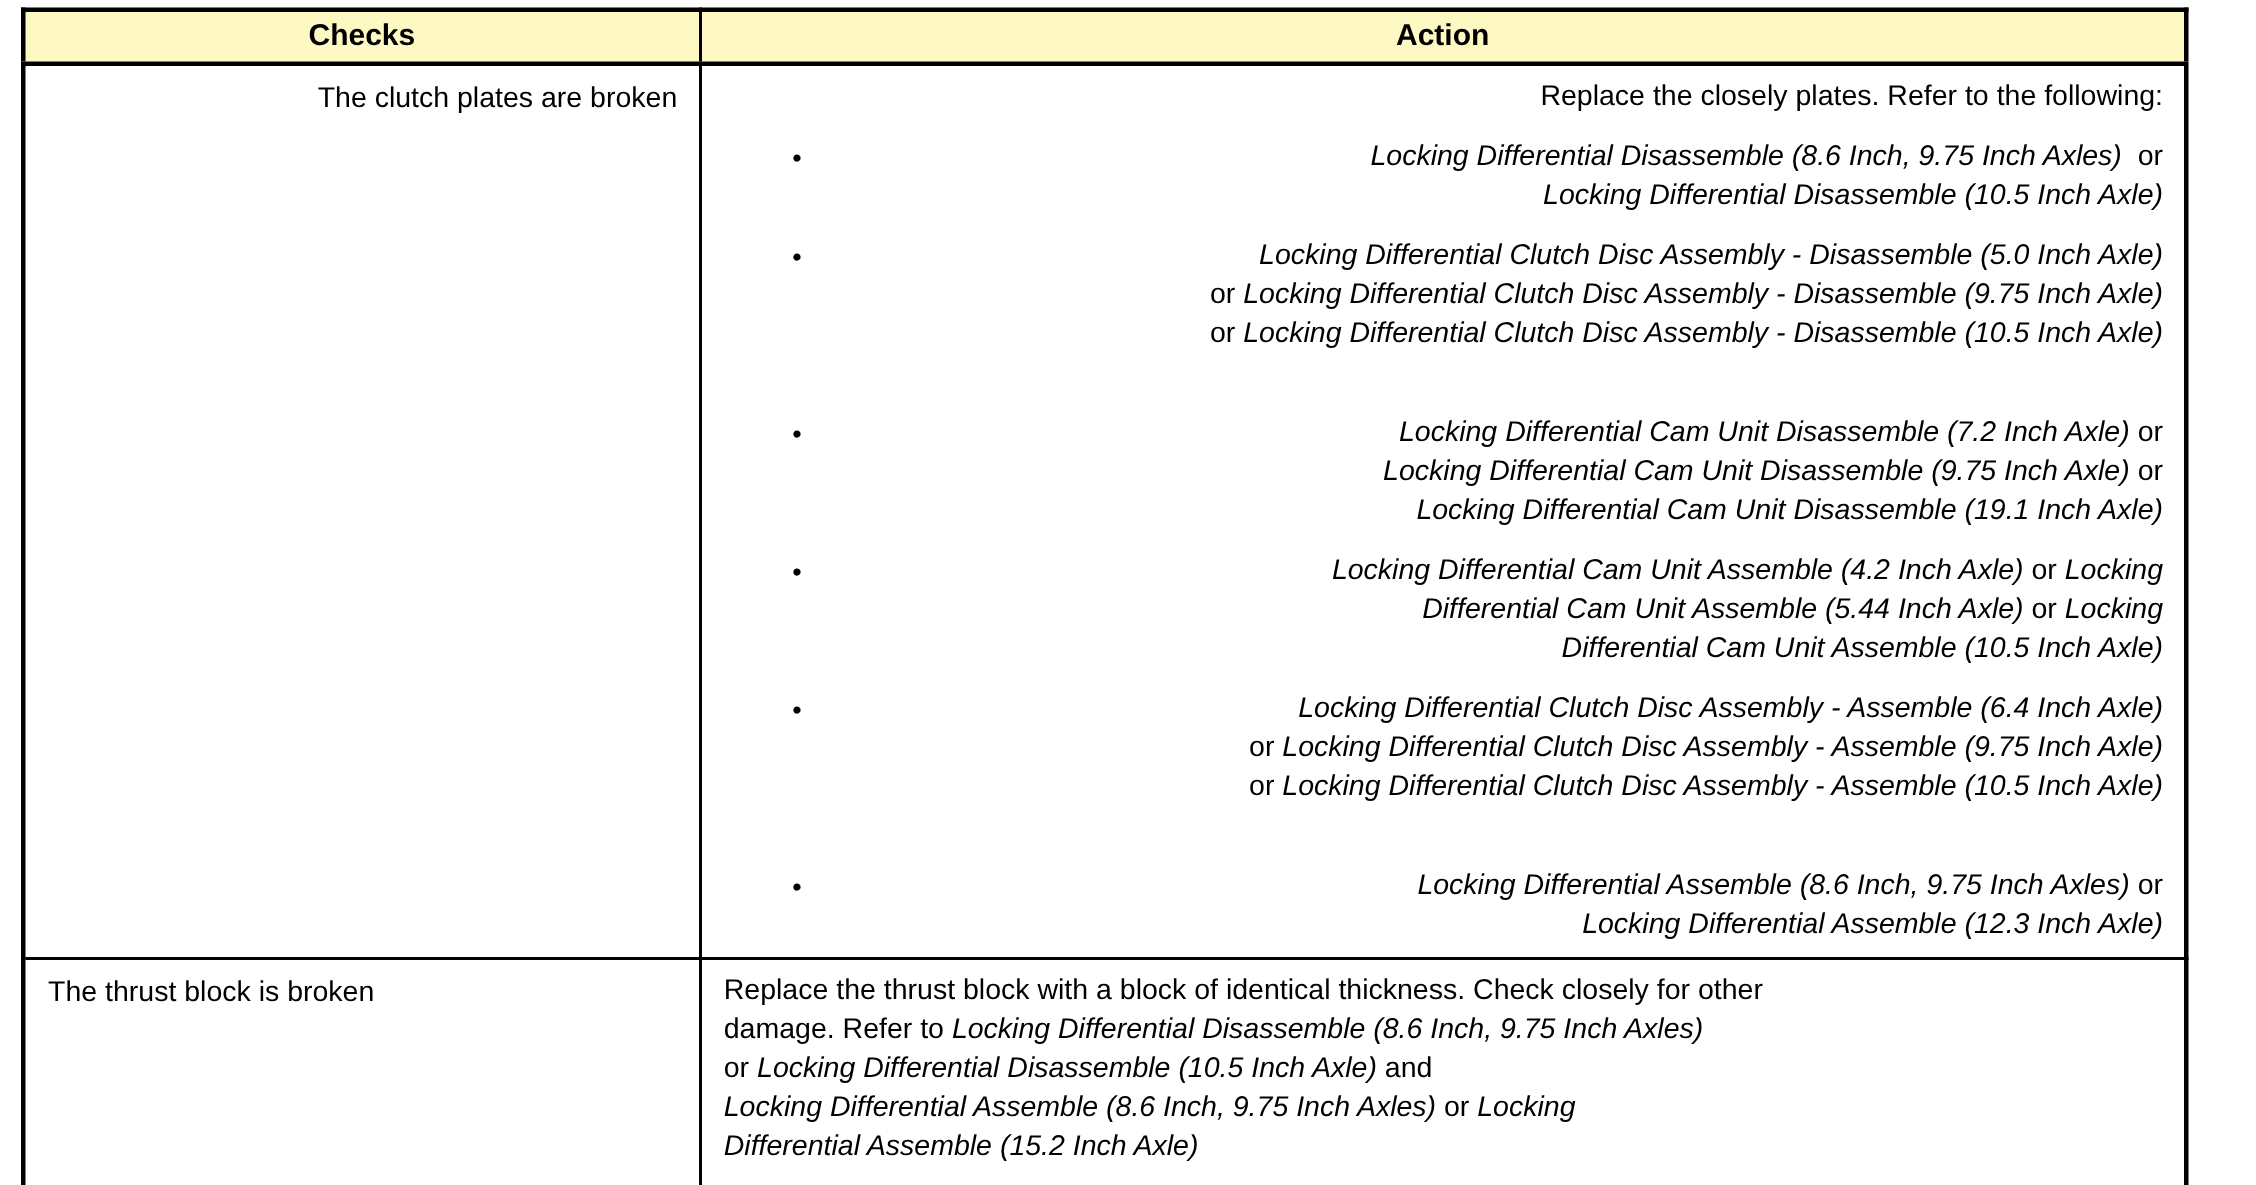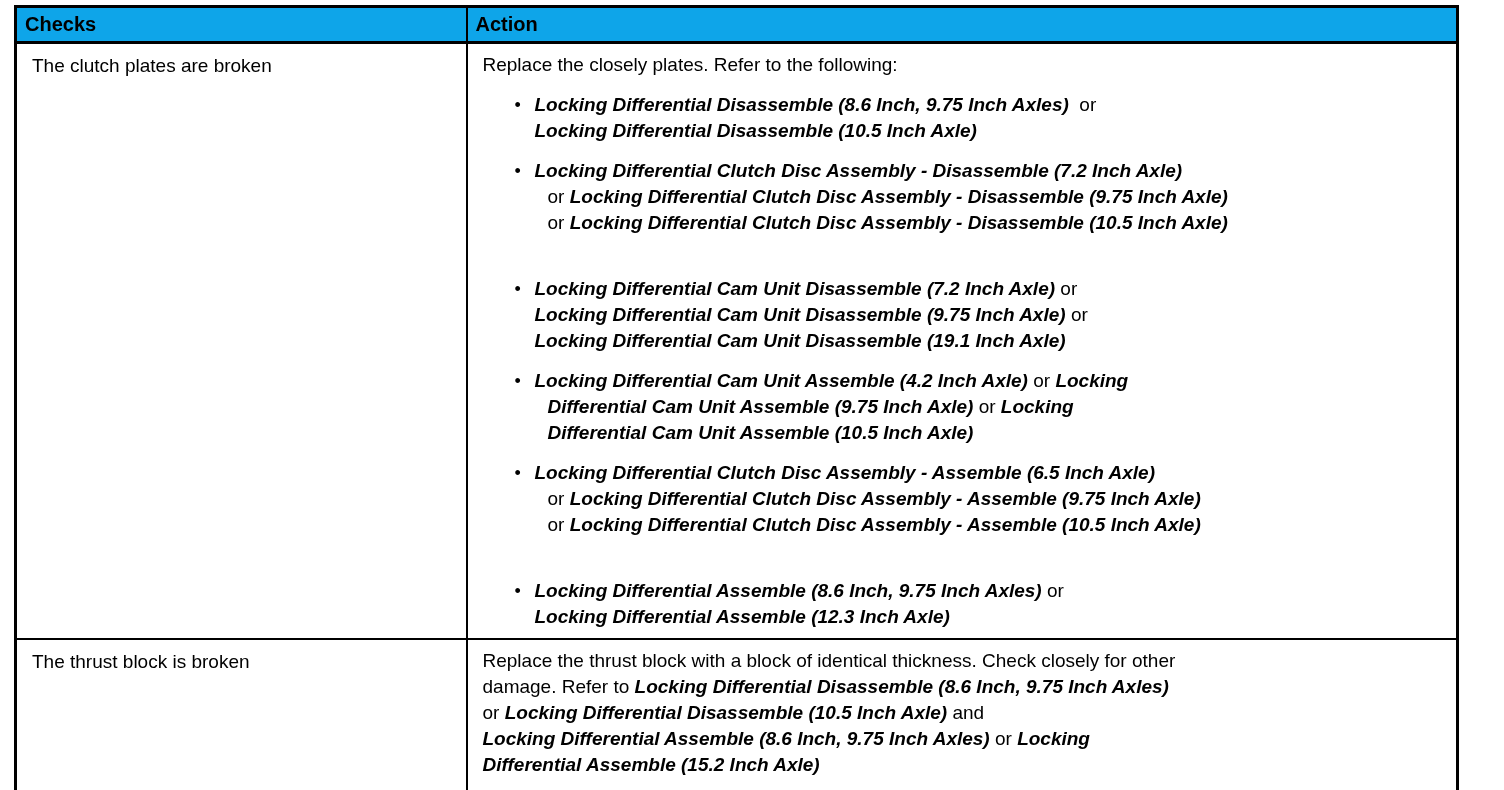--- a/index.html
+++ b/index.html
@@ -20,52 +20,52 @@
     border-collapse: collapse;
     table-layout: fixed;
   }
   table.doc { border: 3px solid #000; }
   table.doc th, table.doc td { border: 2px solid #000; }
   col.c1 { width: 451px; }
   col.c2 { width: 991px; }
   th {
     font-size: 20px;
     font-weight: bold;
-    text-align: left;
+    text-align: center;
     padding: 5px 8px;
     border-bottom-width: 3px !important;
-    background: #0ea5e9;
+    background: #fef9c3;
   }
   td {
     vertical-align: top;
     font-size: 19px;
     line-height: 26px;
     padding: 8px 14px 8px 15px;
     background: #ffffff;
   }
-  tr.r1 td { height: 578px; }
+  tr.r1 td { height: 578px; text-align: right; }
   tr.r2 td { height: 146px; }
   .check-cell { padding-top: 9px; }
   .para { margin: 0 0 4px 0; }
   .bullet {
     display: flex;
     align-items: flex-start;
     margin: 14px 0 0 32px;
   }
   .bullet.gap { margin-top: 40px; }
   .marker {
     flex: 0 0 20px;
     width: 20px;
     font-size: 18px;
     line-height: 26px;
   }
   .bullet-body { flex: 1 1 auto; }
   .line { white-space: pre-wrap; }
   .line.ind { padding-left: 13px; }
-  .it { font-style: italic; font-weight: bold; }
+  .it { font-style: italic; }
 </style>
 </head>
 <body>
 
 <table class="doc">
   <colgroup>
     <col class="c1">
     <col class="c2">
   </colgroup>
   <thead>
@@ -84,45 +84,45 @@
           <div class="bullet">
             <span class="marker">•</span>
             <div class="bullet-body">
               <div class="line"><span class="it">Locking Differential Disassemble (8.6 Inch, 9.75 Inch Axles)</span><span>  or</span></div>
               <div class="line"><span class="it">Locking Differential Disassemble (10.5 Inch Axle)</span></div>
             </div>
           </div>
           <div class="bullet">
             <span class="marker">•</span>
             <div class="bullet-body">
-              <div class="line"><span class="it">Locking Differential Clutch Disc Assembly - Disassemble (7.2 Inch Axle)</span></div>
+              <div class="line"><span class="it">Locking Differential Clutch Disc Assembly - Disassemble (5.0 Inch Axle)</span></div>
               <div class="line ind"><span>or </span><span class="it">Locking Differential Clutch Disc Assembly - Disassemble (9.75 Inch Axle)</span></div>
               <div class="line ind"><span>or </span><span class="it">Locking Differential Clutch Disc Assembly - Disassemble (10.5 Inch Axle)</span></div>
             </div>
           </div>
           <div class="bullet gap">
             <span class="marker">•</span>
             <div class="bullet-body">
               <div class="line"><span class="it">Locking Differential Cam Unit Disassemble (7.2 Inch Axle)</span><span> or</span></div>
               <div class="line"><span class="it">Locking Differential Cam Unit Disassemble (9.75 Inch Axle)</span><span> or</span></div>
               <div class="line"><span class="it">Locking Differential Cam Unit Disassemble (19.1 Inch Axle)</span></div>
             </div>
           </div>
           <div class="bullet">
             <span class="marker">•</span>
             <div class="bullet-body">
               <div class="line"><span class="it">Locking Differential Cam Unit Assemble (4.2 Inch Axle)</span><span> or </span><span class="it">Locking</span></div>
-              <div class="line ind"><span class="it">Differential Cam Unit Assemble (9.75 Inch Axle)</span><span> or </span><span class="it">Locking</span></div>
+              <div class="line ind"><span class="it">Differential Cam Unit Assemble (5.44 Inch Axle)</span><span> or </span><span class="it">Locking</span></div>
               <div class="line ind"><span class="it">Differential Cam Unit Assemble (10.5 Inch Axle)</span></div>
             </div>
           </div>
           <div class="bullet">
             <span class="marker">•</span>
             <div class="bullet-body">
-              <div class="line"><span class="it">Locking Differential Clutch Disc Assembly - Assemble (6.5 Inch Axle)</span></div>
+              <div class="line"><span class="it">Locking Differential Clutch Disc Assembly - Assemble (6.4 Inch Axle)</span></div>
               <div class="line ind"><span>or </span><span class="it">Locking Differential Clutch Disc Assembly - Assemble (9.75 Inch Axle)</span></div>
               <div class="line ind"><span>or </span><span class="it">Locking Differential Clutch Disc Assembly - Assemble (10.5 Inch Axle)</span></div>
             </div>
           </div>
           <div class="bullet gap">
             <span class="marker">•</span>
             <div class="bullet-body">
               <div class="line"><span class="it">Locking Differential Assemble (8.6 Inch, 9.75 Inch Axles)</span><span> or</span></div>
               <div class="line"><span class="it">Locking Differential Assemble (12.3 Inch Axle)</span></div>
             </div>

